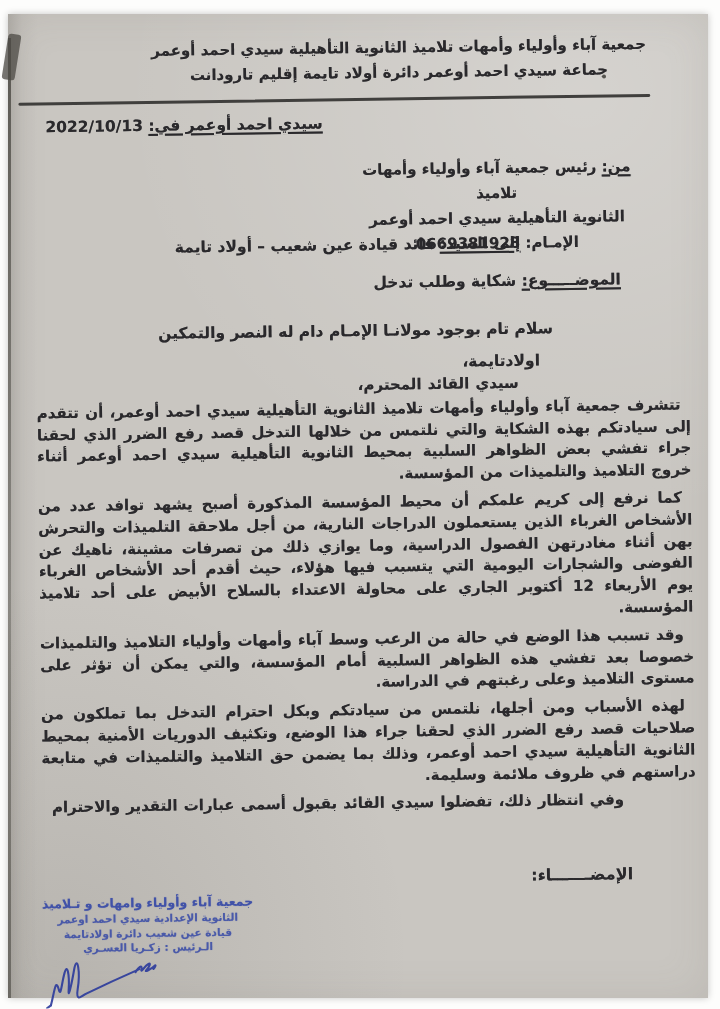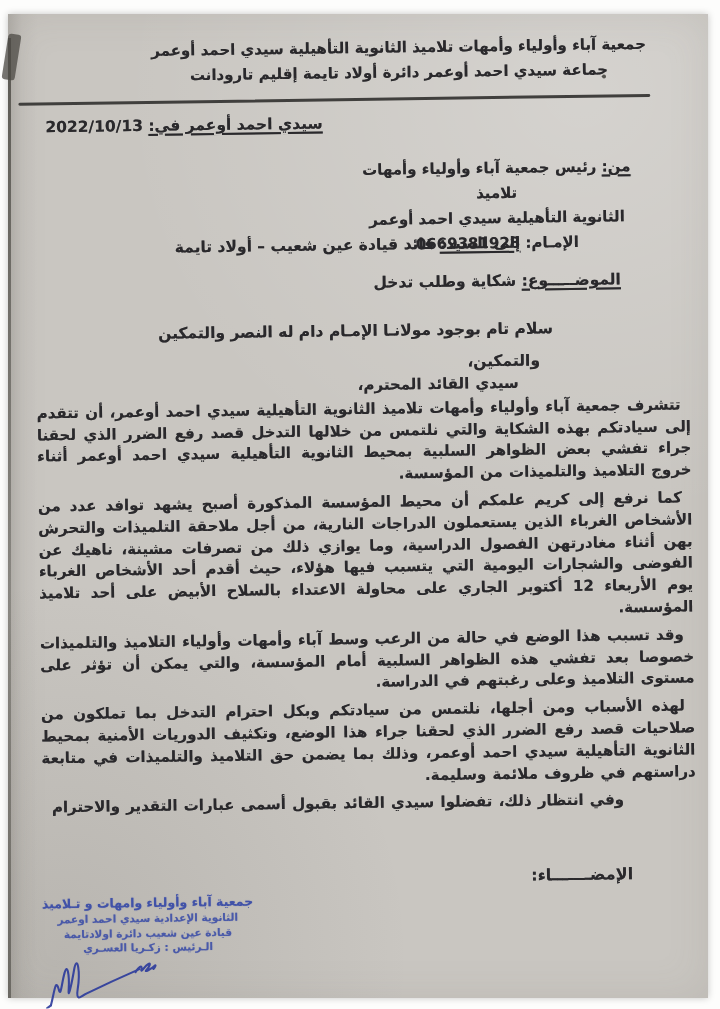--- a/index.html
+++ b/index.html
@@ -94,21 +94,21 @@
         <span class="u">إلى السيد:</span>
         <span>قائد قيادة عين شعيب – أولاد تايمة</span>
       </div>
 
       <div class="subject-line">
         <span class="u">الموضـــــوع:</span>
         <span>شكاية وطلب تدخل</span>
       </div>
 
       <div class="greeting">سلام تام بوجود مولانـا الإمـام دام له النصر والتمكين</div>
-      <div class="opening">والتمكين،</div>
+      <div class="opening">اولادتايمة،</div>
 
       <div class="body-text">
         <div class="salutation">سيدي القائد المحترم،</div>
         <p>تتشرف جمعية آباء وأولياء وأمهات تلاميذ الثانوية التأهيلية سيدي احمد أوعمر، أن تتقدم إلى سيادتكم بهذه الشكاية والتي نلتمس من خلالها التدخل قصد رفع الضرر الذي لحقنا جراء تفشي بعض الظواهر السلبية بمحيط الثانوية التأهيلية سيدي احمد أوعمر أثناء خروج التلاميذ والتلميذات من المؤسسة.</p>
         <p>كما نرفع إلى كريم علمكم أن محيط المؤسسة المذكورة أصبح يشهد توافد عدد من الأشخاص الغرباء الذين يستعملون الدراجات النارية، من أجل ملاحقة التلميذات والتحرش بهن أثناء مغادرتهن الفصول الدراسية، وما يوازي ذلك من تصرفات مشينة، ناهيك عن الفوضى والشجارات اليومية التي يتسبب فيها هؤلاء، حيث أقدم أحد الأشخاص الغرباء يوم الأربعاء 12 أكتوبر الجاري على محاولة الاعتداء بالسلاح الأبيض على أحد تلاميذ المؤسسة.</p>
         <p>وقد تسبب هذا الوضع في حالة من الرعب وسط آباء وأمهات وأولياء التلاميذ والتلميذات خصوصا بعد تفشي هذه الظواهر السلبية أمام المؤسسة، والتي يمكن أن تؤثر على مستوى التلاميذ وعلى رغبتهم في الدراسة.</p>
         <p>لهذه الأسباب ومن أجلها، نلتمس من سيادتكم وبكل احترام التدخل بما تملكون من صلاحيات قصد رفع الضرر الذي لحقنا جراء هذا الوضع، وتكثيف الدوريات الأمنية بمحيط الثانوية التأهيلية سيدي احمد أوعمر، وذلك بما يضمن حق التلاميذ والتلميذات في متابعة دراستهم في ظروف ملائمة وسليمة.</p>
         <p class="closing">وفي انتظار ذلك، تفضلوا سيدي القائد بقبول أسمى عبارات التقدير والاحترام</p>
       </div>
 

